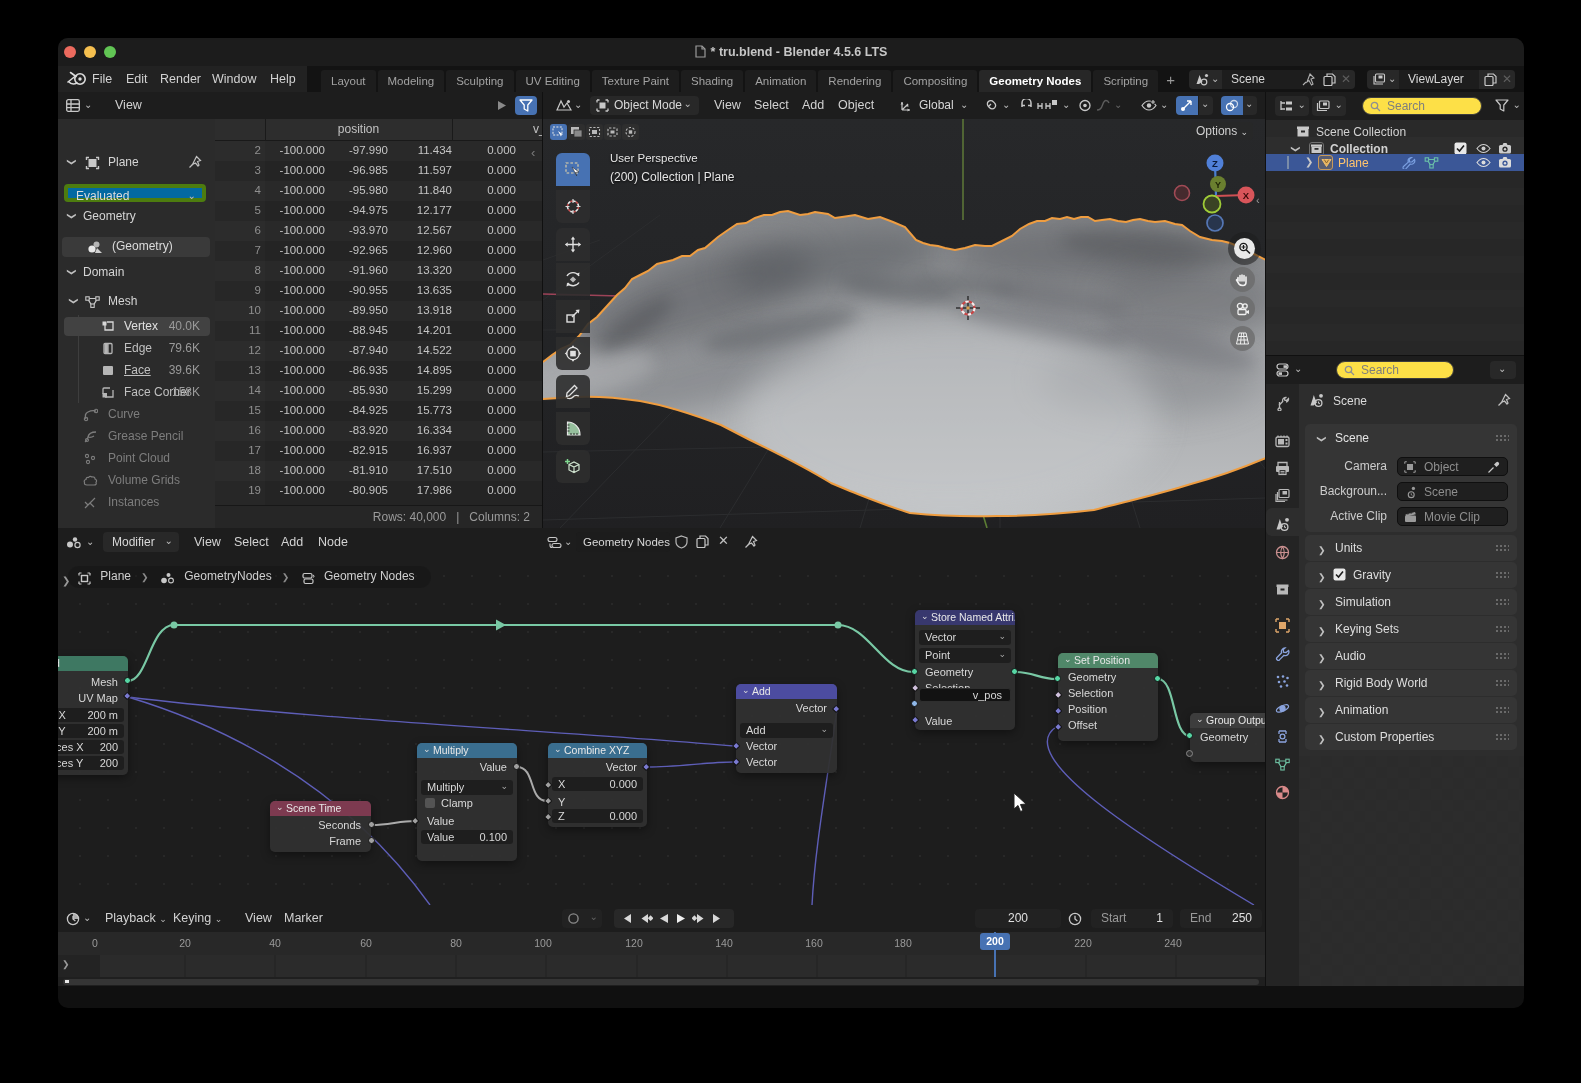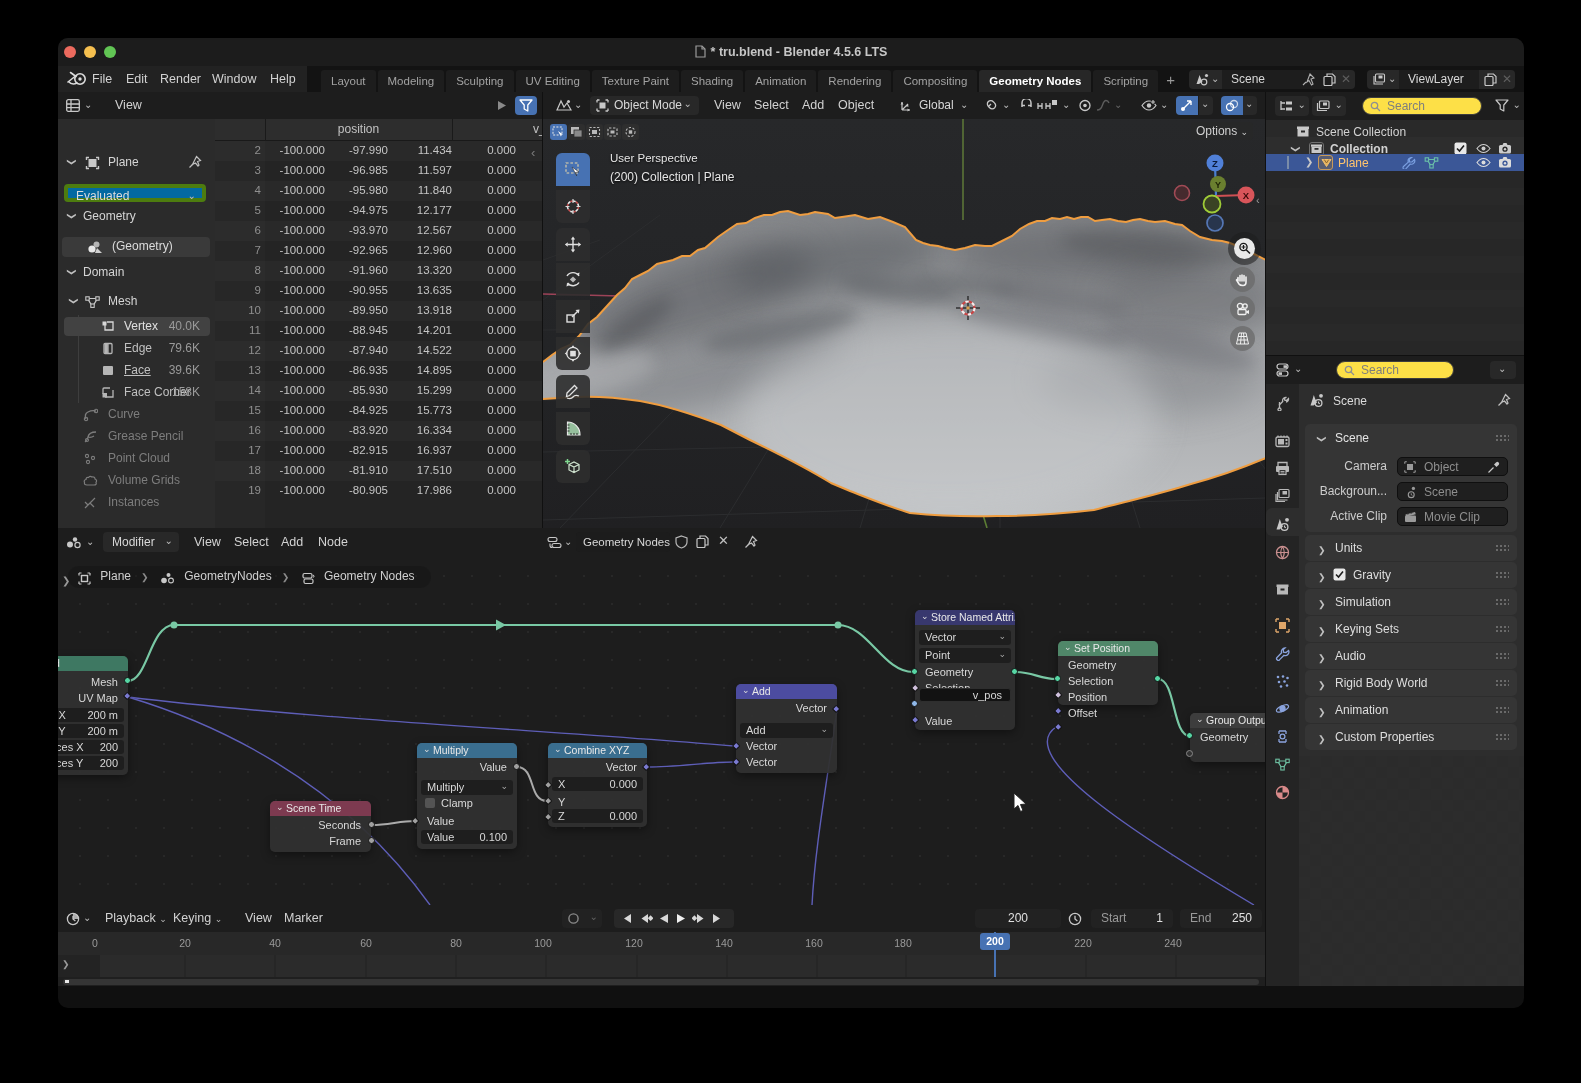--- a/index.html
+++ b/index.html
@@ -383,20 +383,23 @@
           <span class="sc4">0.000</span>
         </div>
       <div class="srow" style="top:362px;">
           <span class="sc0">19</span>
           <span class="sc1">-100.000</span>
           <span class="sc2">-80.905</span>
           <span class="sc3">17.986</span>
           <span class="sc4">0.000</span>
         </div>
       <div class="abs" style="left:316px;top:26px;color:#7a7a7a;font-size:13px;">‹</div>
+      <div class="abs" style="left:0;top:386px;width:327px;height:23px;background:#262626;border-top:1px solid #171717;">
+        <div class="abs" style="right:12px;top:4px;color:#9a9a9a;">Rows: 40,000&nbsp;&nbsp;&nbsp;|&nbsp;&nbsp;&nbsp;Columns: 2</div>
+      </div>
     </div>
   </div>
   <div id="viewport" class="ed" style="left:485px;top:54px;width:722px;height:436px;background:#1d1d1d;">
     <div class="hdr">
       <svg class="abs" style="left:13px;top:7px;" width="16" height="13" viewBox="0 0 16 13">
           <path d="M1 11 L5 2 L8 8 L11 4 L15 11 Z" fill="none" stroke="#c8c8c8" stroke-width="1.2"></path>
           <circle cx="12.5" cy="2.5" r="1.5" fill="#c8c8c8"></circle>
         </svg>
       <div class="abs chev" style="left:31px;top:7px;"></div>
       <div class="btn" style="left:47px;top:4px;width:109px;height:19px;">
@@ -1068,21 +1071,21 @@
         <div class="nslider" style="top:52px;"><span>Size X</span><span class="nv">200 m</span></div>
         <div class="nslider" style="top:68px;"><span>Size Y</span><span class="nv">200 m</span></div>
         <div class="nslider" style="top:84px;"><span>Vertices X</span><span class="nv">200</span></div>
         <div class="nslider" style="top:100px;"><span>Vertices Y</span><span class="nv">200</span></div>
       </div>
       <div class="node" style="left:212px;top:273px;width:101px;height:51px;">
         <div class="nh" style="background:#7d3a50;">Scene Time</div>
         <div class="nrow nout" style="top:16px;">Seconds</div>
         <div class="nrow nout" style="top:32px;">Frame</div>
       </div>
-      <div class="node" style="left:359px;top:215px;width:100px;height:106px;">
+      <div class="node" style="left:359px;top:215px;width:100px;height:118px;">
         <div class="nh" style="background:#3a6e8f;">Multiply</div>
         <div class="nrow nout" style="top:16px;">Value</div>
         <div class="ndrop" style="top:37px;">Multiply</div>
         <div class="nrow" style="top:52px;padding-left:8px;"><span class="ncheck"></span><span style="margin-left:6px;">Clamp</span></div>
         <div class="nrow" style="top:70px;padding-left:10px;">Value</div>
         <div class="nslider" style="top:87px;"><span>Value</span><span class="nv">0.100</span></div>
       </div>
       <div class="node" style="left:490px;top:215px;width:99px;height:84px;">
         <div class="nh" style="background:#3a6e8f;">Combine XYZ</div>
         <div class="nrow nout" style="top:16px;">Vector</div>
@@ -1099,21 +1102,21 @@
       </div>
       <div class="node" style="left:857px;top:82px;width:100px;height:120px;">
         <div class="nh" style="background:#38386e;">Store Named Attri...</div>
         <div class="ndrop" style="top:20px;">Vector</div>
         <div class="ndrop" style="top:38px;">Point</div>
         <div class="nrow" style="top:54px;padding-left:10px;">Geometry</div>
         <div class="nrow" style="top:70px;padding-left:10px;">Selection</div>
         <div class="nfield" style="top:78px;text-align:right;">v_pos</div>
         <div class="nrow" style="top:103px;padding-left:10px;">Value</div>
       </div>
-      <div class="node" style="left:1000px;top:113px;width:100px;height:64px;">
+      <div class="node" style="left:1000px;top:125px;width:100px;height:88px;">
         <div class="nh" style="background:#508769;">Set Position</div>
         <div class="nrow" style="top:16px;padding-left:10px;">Geometry</div>
         <div class="nrow" style="top:32px;padding-left:10px;">Selection</div>
         <div class="nrow" style="top:48px;padding-left:10px;">Position</div>
         <div class="nrow" style="top:64px;padding-left:10px;">Offset</div>
       </div>
       <div class="node" style="left:1132px;top:185px;width:100px;height:49px;">
         <div class="nh" style="background:#3d3d3d;">Group Output</div>
         <div class="nrow" style="top:16px;padding-left:10px;">Geometry</div>
       </div>

